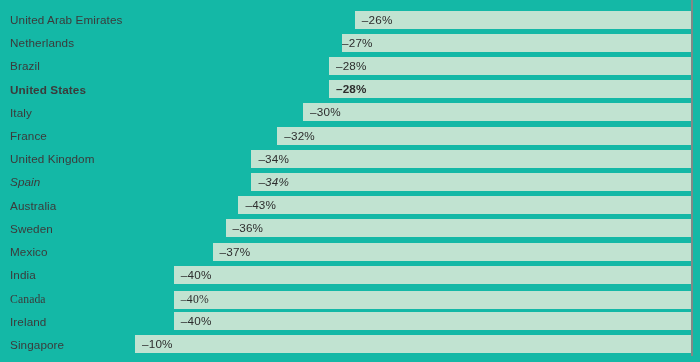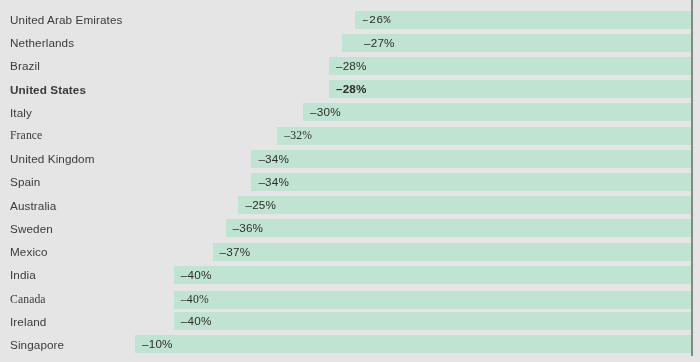--- a/index.html
+++ b/index.html
@@ -10,21 +10,21 @@
   body {
     width: 700px;
     height: 362px;
     overflow: hidden;
     font-family: "Liberation Sans", sans-serif;
   }
   .chart {
     position: relative;
     width: 700px;
     height: 362px;
-    background: #e5e5e5;
+    background: #14b8a6;
   }
   .plot {
     position: absolute;
     left: 0;
     top: 0;
     width: 700px;
     height: 362px;
   }
   .axis-line {
     position: absolute;
@@ -67,61 +67,61 @@
   }
 </style>
 </head>
 <body>
 
 <div class="chart">
   <div class="plot" id="plot">
       <div class="row" style="top: 8px;">
         <div class="row-label">United Arab Emirates</div>
         <div class="bar" style="left: 354.82px; width: 336.18px; background: rgb(193, 227, 209);"></div>
-        <div class="bar-value" style="left: 361.82px; font-family: Liberation Mono, monospace;">–26%</div>
+        <div class="bar-value" style="left: 361.82px;">–26%</div>
       </div>
       <div class="row" style="top: 31.2px;">
         <div class="row-label">Netherlands</div>
         <div class="bar" style="left: 341.89px; width: 349.11px; background: rgb(193, 227, 209);"></div>
-        <div class="bar-value" style="left: 364px; text-align: center;">–27%</div>
+        <div class="bar-value" style="left: 342px; text-align: center;">–27%</div>
       </div>
       <div class="row" style="top: 54.4px;">
         <div class="row-label">Brazil</div>
         <div class="bar" style="left: 328.96px; width: 362.04px; background: rgb(193, 227, 209);"></div>
         <div class="bar-value" style="left: 335.96px;">–28%</div>
       </div>
       <div class="row" style="top: 77.6px; font-weight: bold;">
         <div class="row-label">United States</div>
         <div class="bar" style="left: 328.96px; width: 362.04px; background: rgb(193, 227, 209);"></div>
         <div class="bar-value" style="left: 335.96px;">–28%</div>
       </div>
       <div class="row" style="top: 100.8px;">
         <div class="row-label">Italy</div>
         <div class="bar" style="left: 303.1px; width: 387.9px; background: rgb(193, 227, 209);"></div>
         <div class="bar-value" style="left: 310.1px;">–30%</div>
       </div>
-      <div class="row" style="top: 124px; font-family: Liberation Serif, serif;">
+      <div class="row" style="top: 124px;">
         <div class="row-label">France</div>
         <div class="bar" style="left: 277.24px; width: 413.76px; background: rgb(193, 227, 209);"></div>
         <div class="bar-value" style="left: 284.24px;">–32%</div>
       </div>
       <div class="row" style="top: 147.2px; padding-left: 22px;">
         <div class="row-label">United Kingdom</div>
         <div class="bar" style="left: 251.38px; width: 439.62px; background: rgb(193, 227, 209);"></div>
         <div class="bar-value" style="left: 258.38px;">–34%</div>
       </div>
-      <div class="row" style="top: 170.4px;">
+      <div class="row" style="top: 170.4px; font-style: italic;">
         <div class="row-label">Spain</div>
         <div class="bar" style="left: 251.38px; width: 439.62px; background: rgb(193, 227, 209);"></div>
         <div class="bar-value" style="left: 258.38px;">–34%</div>
       </div>
       <div class="row" style="top: 193.6px;">
         <div class="row-label">Australia</div>
         <div class="bar" style="left: 238.45px; width: 452.55px; background: rgb(193, 227, 209);"></div>
-        <div class="bar-value" style="left: 245.45px;">–25%</div>
+        <div class="bar-value" style="left: 245.45px;">–43%</div>
       </div>
       <div class="row" style="top: 216.8px;">
         <div class="row-label">Sweden</div>
         <div class="bar" style="left: 225.52px; width: 465.48px; background: rgb(193, 227, 209);"></div>
         <div class="bar-value" style="left: 232.52px;">–36%</div>
       </div>
       <div class="row" style="top: 240px;">
         <div class="row-label">Mexico</div>
         <div class="bar" style="left: 212.59px; width: 478.41px; background: rgb(193, 227, 209);"></div>
         <div class="bar-value" style="left: 219.59px;">–37%</div>

